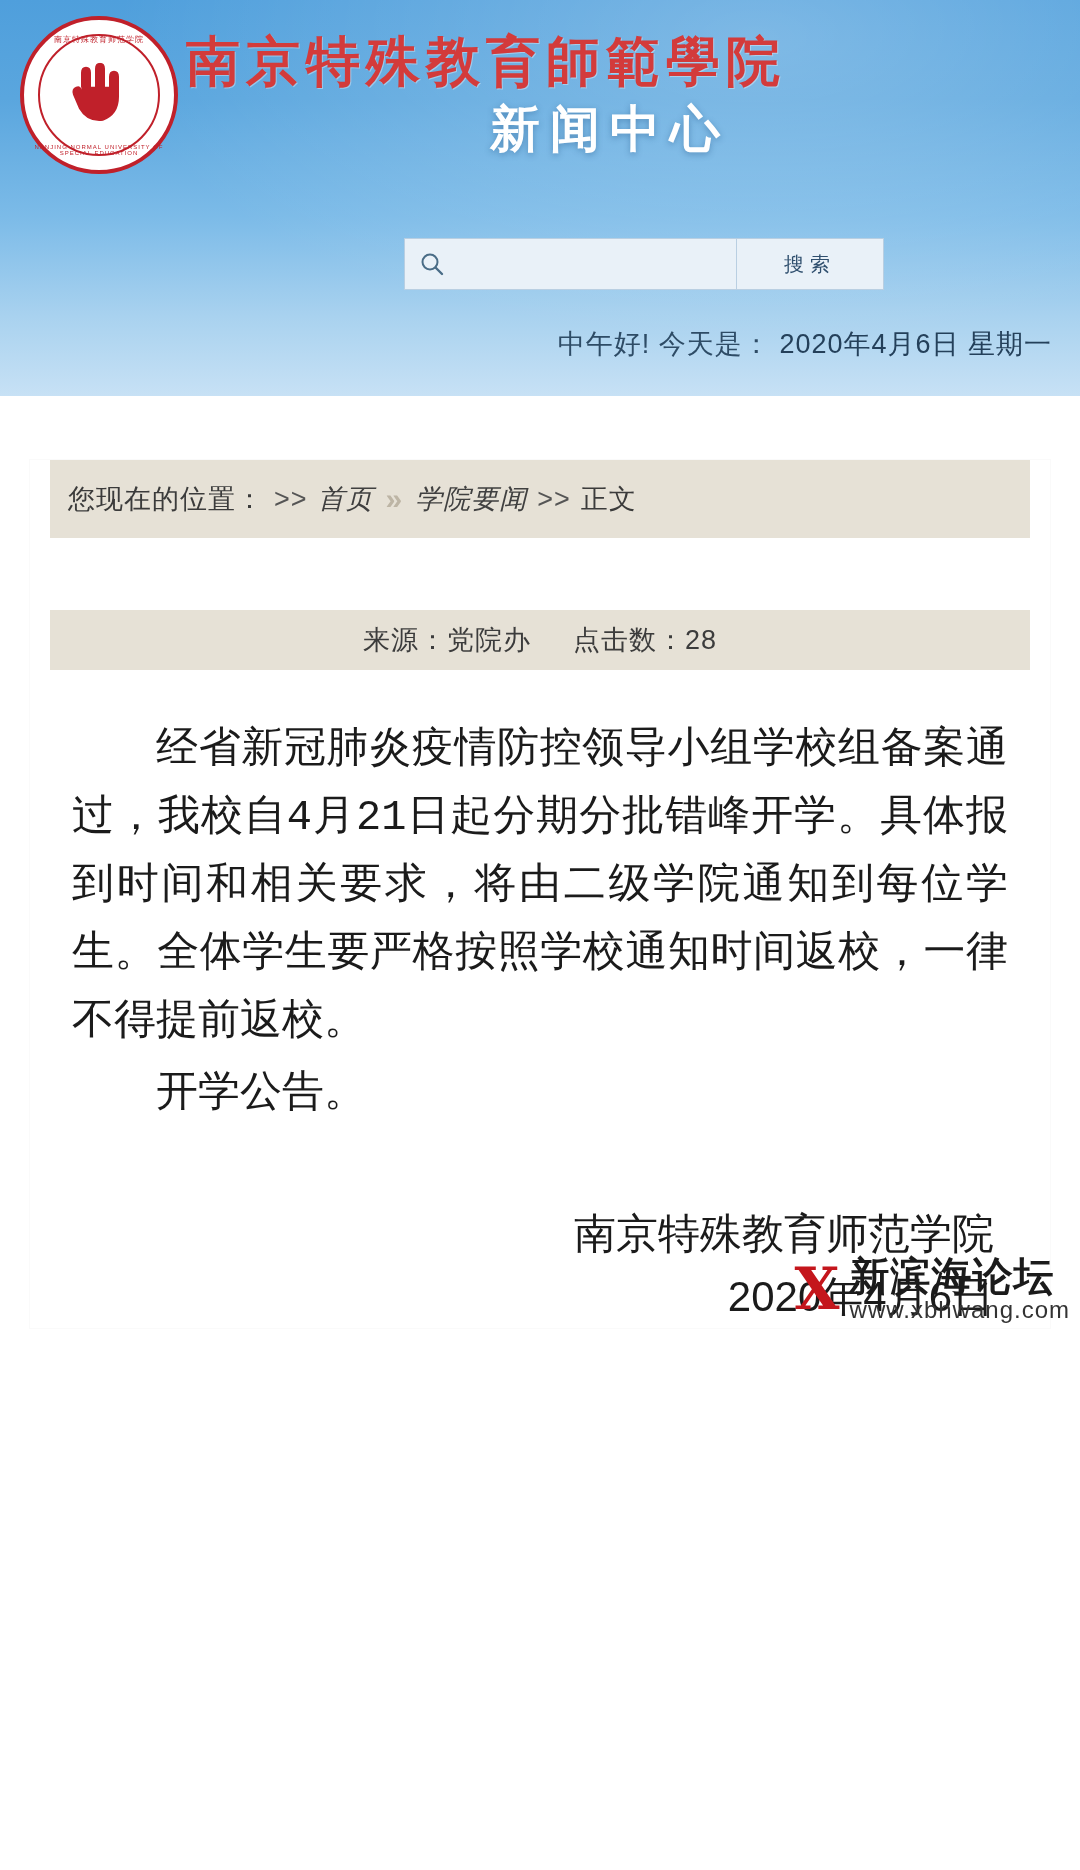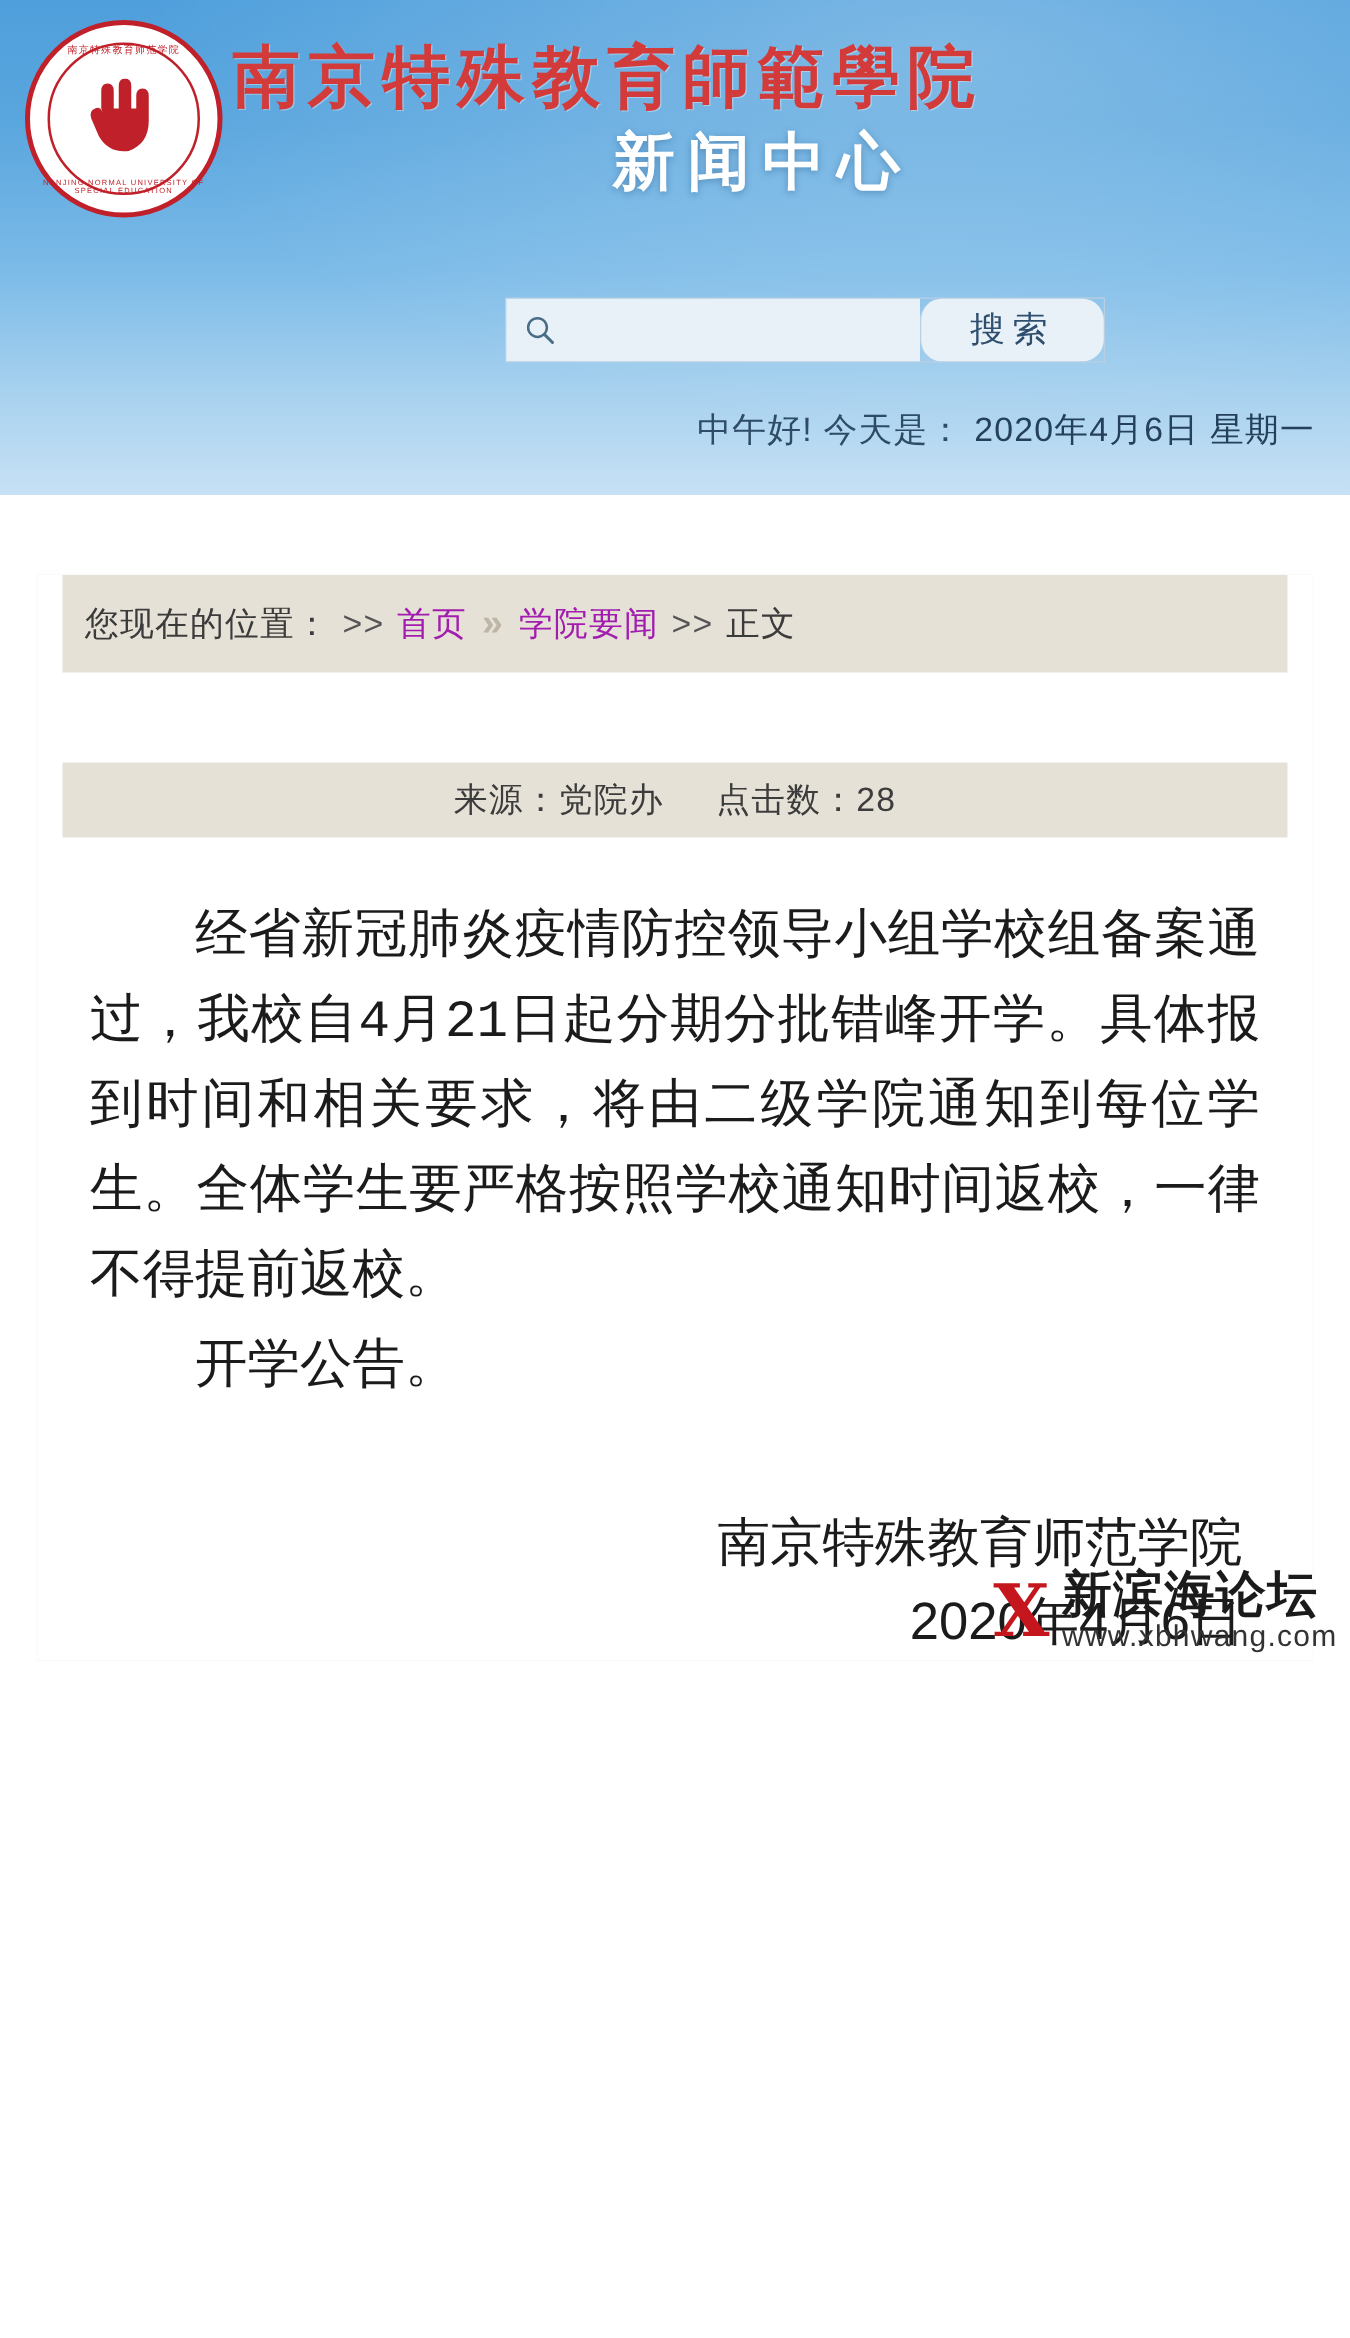--- a/index.html
+++ b/index.html
@@ -133,24 +133,23 @@
     margin-right: 8px;
   }
   .search-btn {
     flex: 0 0 146px;
     background: #e9f1f8;
     border-left: 1px solid #b9cfe2;
     display: flex;
     align-items: center;
     justify-content: center;
     color: #2f4f6e;
-    font-size: 28px;
+    font-size: 20px;
     letter-spacing: 6px;
     cursor: pointer;
-    border-radius: 17px;
   }
 
   
   .greeting {
     position: absolute;
     right: 28px;
     top: 326px;
     color: #2e4c66;
     font-size: 27px;
     letter-spacing: 1px;
@@ -186,21 +185,21 @@
     font-size: 27px;
     letter-spacing: 1px;
   }
   .breadcrumb .sep-small { margin: 0 10px; color: #555; }
   .breadcrumb .sep-big {
     color: #bdb5a5;
     font-size: 30px;
     margin: 0 12px;
     font-weight: bold;
   }
-  .breadcrumb a { color: #a21caf; text-decoration: none; }
+  .breadcrumb a { color: #404040; text-decoration: none; font-style: italic; }
 
   .article-title {
     text-align: center;
     font-size: 46px;
     font-weight: bold;
     color: #111;
     margin-top: 66px;
     letter-spacing: 4px;
   }
 

